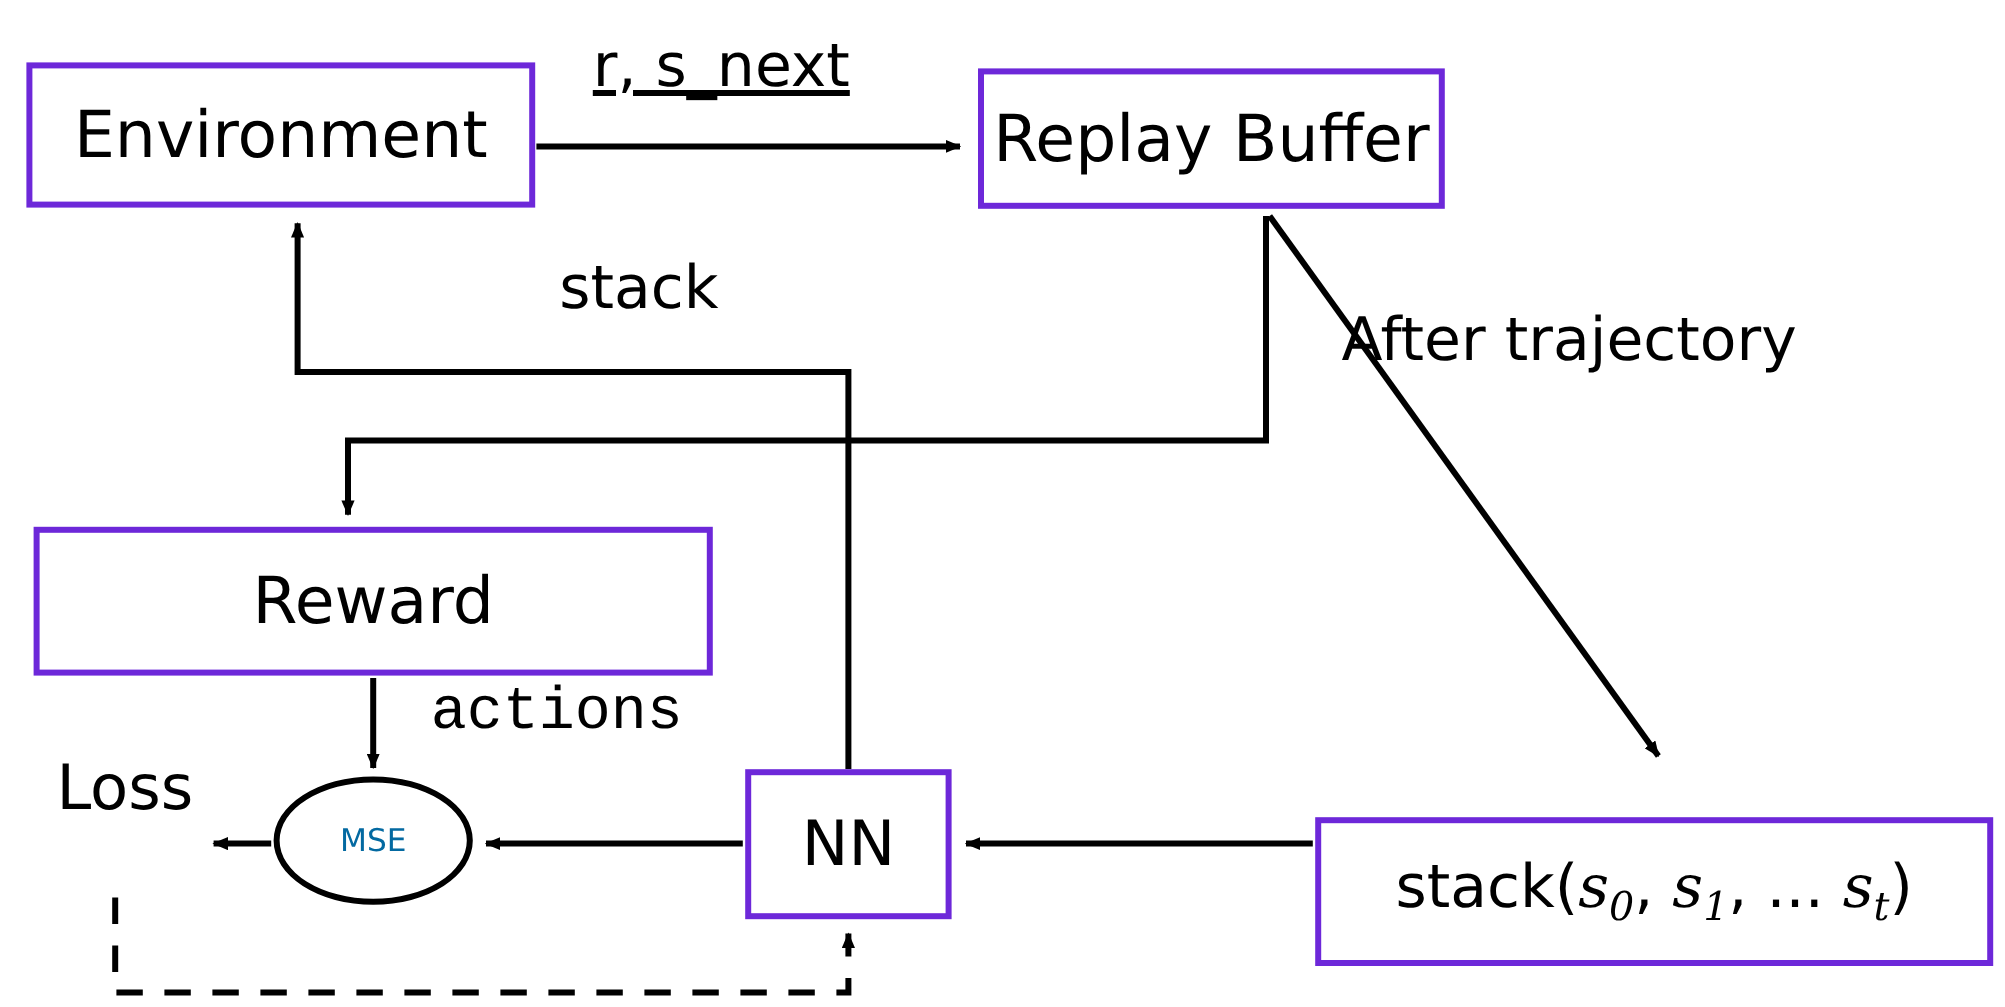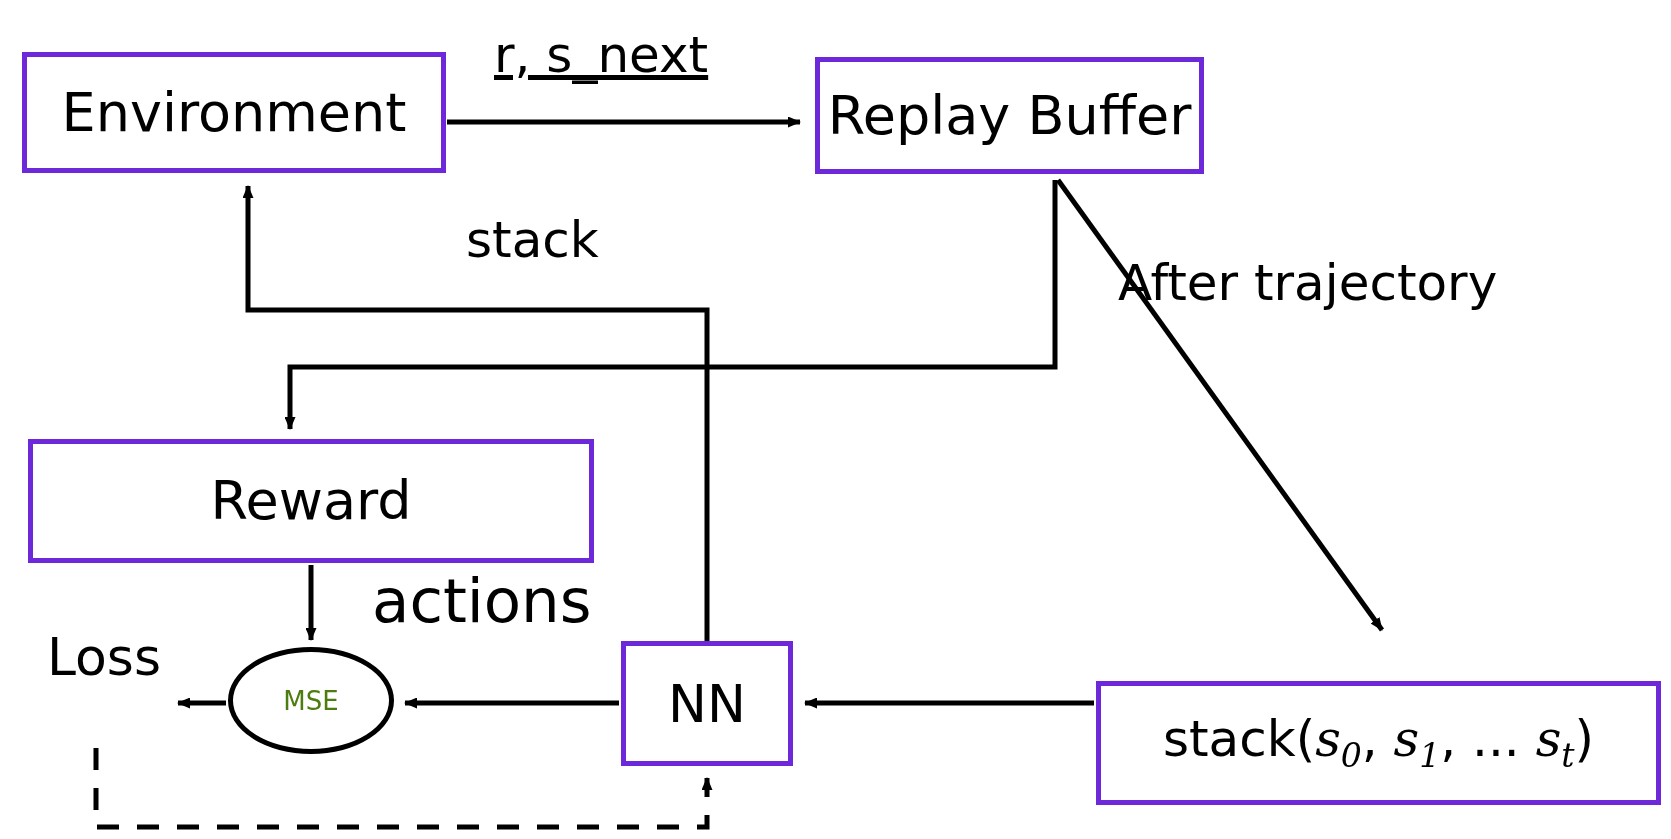--- a/index.html
+++ b/index.html
@@ -39,42 +39,42 @@
   }
   .node-ellipse {
     position: absolute;
     box-sizing: border-box;
     background: #ffffff;
     border: 5px solid #000000;
     border-radius: 50%;
     display: flex;
     align-items: center;
     justify-content: center;
-    color: #4d7c0f;
+    color: #0369a1;
     font-family: "DejaVu Sans", sans-serif;
     line-height: 1;
   }
   .edge-label, .free-label {
     position: absolute;
     color: #000000;
     font-family: "DejaVu Sans", sans-serif;
     line-height: 1;
     white-space: nowrap;
   }
   #box-environment { left: 22px;  top: 52px;  width: 424px; height: 121px; font-size: 54px; }
   #box-replay      { left: 815px; top: 57px;  width: 389px; height: 117px; font-size: 54px; }
   #box-reward      { left: 28px;  top: 439px; width: 566px; height: 124px; font-size: 54px; text-align: right; }
   #box-nn          { left: 621px; top: 641px; width: 172px; height: 125px; font-size: 52px; }
   #box-stack       { left: 1096px;top: 639px; width: 565px; height: 124px; font-size: 50px; margin-top: 42px; }
   #ellipse-mse     { left: 228px; top: 647px; width: 166px; height: 107px; font-size: 26px; }
 
   #label-r-snext      { left: 494px;  top: 30px;  font-size: 50px; text-decoration: underline; }
   #label-action       { left: 466px;  top: 215px; font-size: 50px; }
   #label-after-traj   { left: 1118px; top: 258px; font-size: 50px; }
-  #label-actions      { left: 372px;  top: 570px; font-size: 61px; }
+  #label-actions      { left: 359px;  top: 570px; font-size: 50px; font-family: Liberation Mono, monospace; }
   #label-loss         { left: 47px;   top: 631px; font-size: 52px; }
 
   .stack-expr { font-family: "DejaVu Serif", serif; font-style: italic; }
   .stack-sub  { font-size: 0.66em; vertical-align: sub; font-style: italic; }
   .stack-plain{ font-family: "DejaVu Sans", sans-serif; font-style: normal; }
 </style>
 </head>
 <body>
 
 <div id="canvas">

